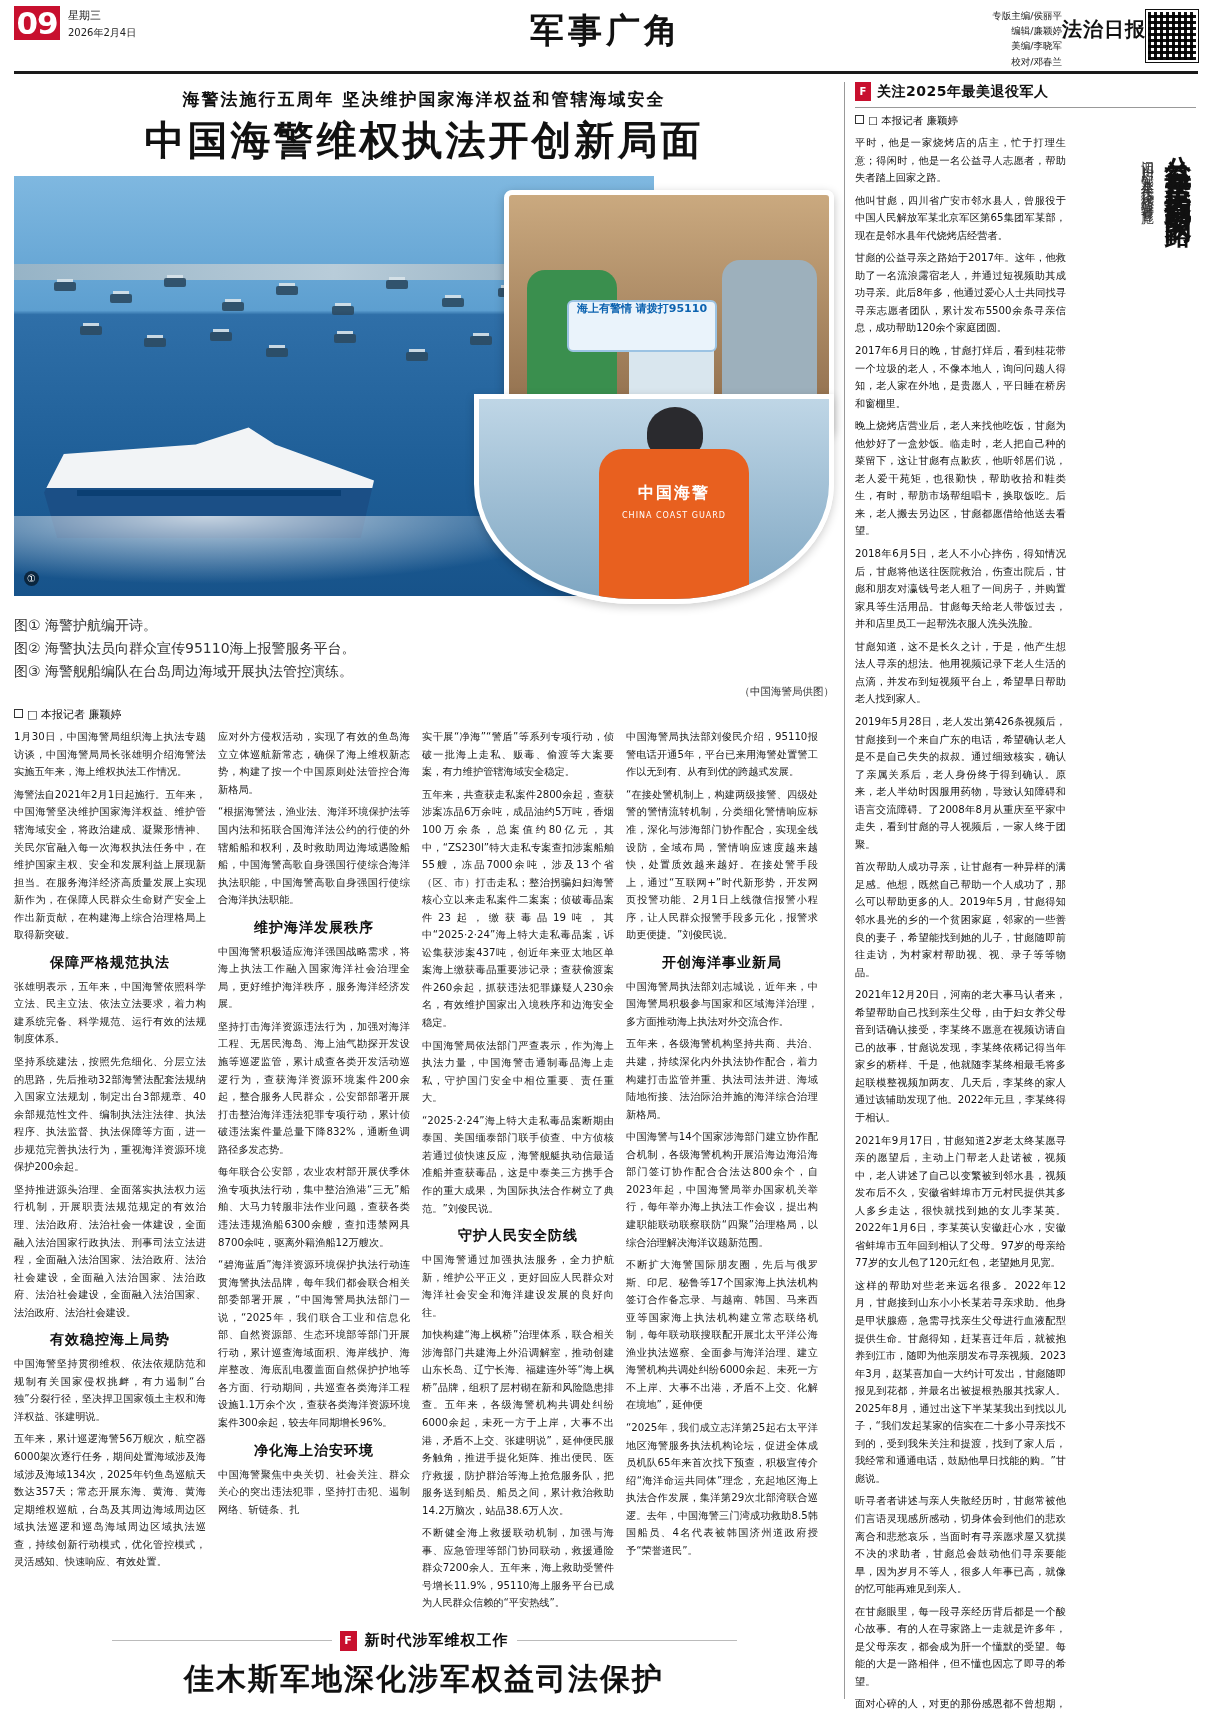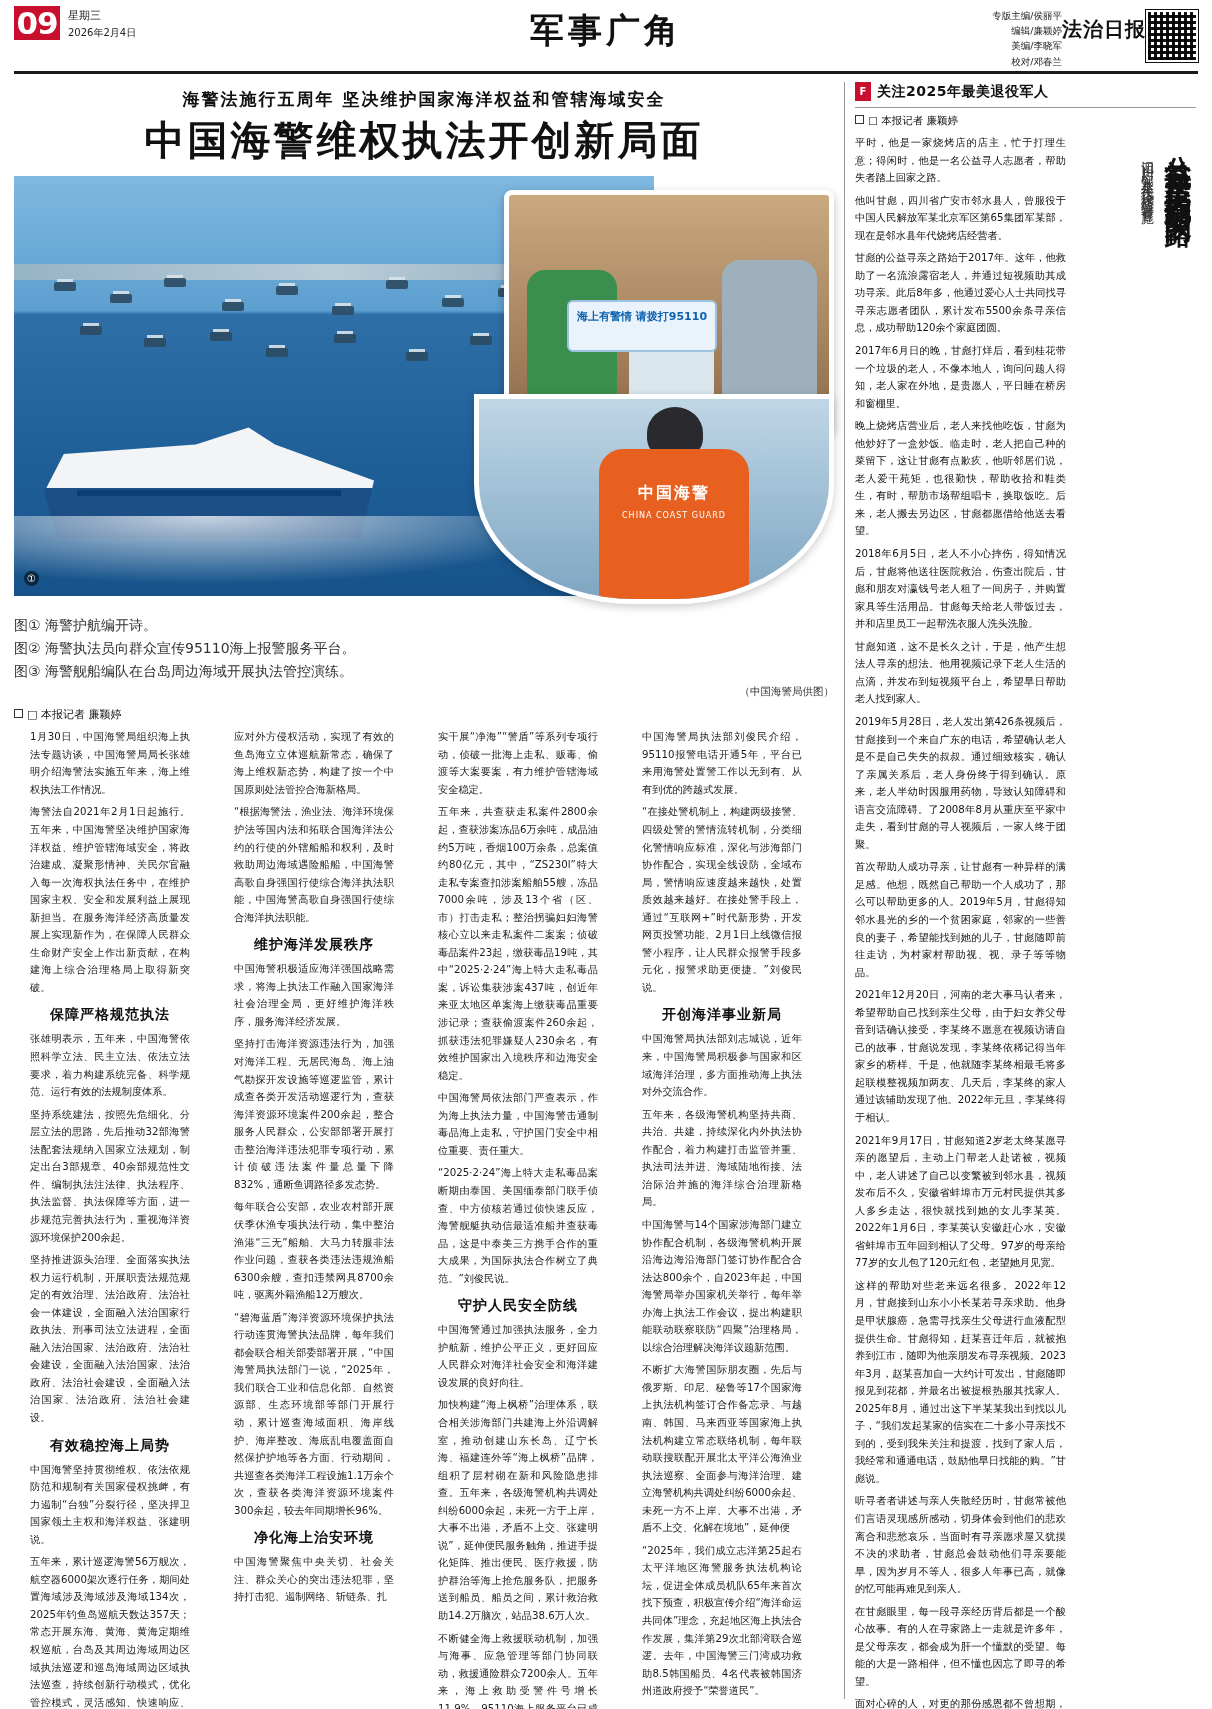--- a/index.html
+++ b/index.html
@@ -95,21 +95,21 @@
   .photo-inset {
     position:absolute; right:0; top:14px; width:330px; height:245px;
     border:5px solid #fff; border-radius:8px;
     background:linear-gradient(#caa97f,#8d6b4a);
     box-shadow:0 3px 10px rgba(0,0,0,.25);
     overflow:hidden;
   }
   .photo-inset .banner {
     position:absolute; left:58px; bottom:78px; width:150px; height:52px;
     background:#eaf3fb; border:2px solid #9cc3e3; border-radius:6px;
-    color:#0d63b0; font-size:11px; font-weight:bold; text-align:center; line-height:1.35; padding-top:8px;
+    color:#0d63b0; font-size:11px; font-weight:bold; text-align:center; line-height:1.35; 
   }
   .photo-inset .p1 { position:absolute; left:18px; bottom:10px; width:90px; height:150px; background:#3a8f4e; border-radius:18px 18px 4px 4px; }
   .photo-inset .p2 { position:absolute; left:120px; bottom:10px; width:85px; height:120px; background:#d9e6ee; border-radius:16px 16px 4px 4px; }
   .photo-inset .p3 { position:absolute; right:12px; bottom:10px; width:95px; height:160px; background:#9db0bc; border-radius:18px 18px 4px 4px; }
 
   .photo-round {
     position:absolute; right:0; bottom:-8px; width:360px; height:210px;
     border-radius:0 0 160px 160px / 0 0 120px 120px;
     background:linear-gradient(#bfd6e6,#7ea6c2);
     border:5px solid #fff; overflow:hidden;
@@ -123,21 +123,21 @@
   .fignum { position:absolute; background:rgba(0,0,0,.55); color:#fff; font-size:10px; width:15px; height:15px; border-radius:50%; text-align:center; line-height:15px; }
 
   .caption-block { font-size:14px; line-height:1.65; color:#333; margin-top:18px; }
   .caption-credit { text-align:right; font-size:10.5px; color:#333; margin-top:2px; }
 
   
   .byline { font-size:11px; margin:8px 0 6px; }
   .byline .box { display:inline-block; width:9px; height:9px; border:1px solid #333; margin-right:4px; }
   .cols4 { display:flex; gap:12px; margin-top:4px; }
   .col { width:192px; }
-  .col p { font-size:10.2px; line-height:1.72; margin:0 16px 5px; text-align:justify; color:#1a1a1a; }
+  .col p { font-size:10.2px; line-height:1.72; margin:0 0 5px; text-align:justify; color:#1a1a1a; }
   .sub-h { font-size:14px; font-weight:bold; text-align:center; margin:10px 0 6px; letter-spacing:1px; }
 
   
   .sec-banner { display:flex; align-items:center; justify-content:center; gap:8px; margin:14px 0 8px; }
   .sec-banner .flag { width:17px; height:20px; background:#c8102e; color:#fff; font-size:11px; text-align:center; line-height:20px; font-weight:bold; }
   .sec-banner .txt { font-size:15px; font-weight:bold; letter-spacing:1px; }
   .sec-banner .rule { flex:1; height:1px; background:#bbb; max-width:220px; }
 
   .feature-title { text-align:center; font-size:30px; font-weight:bold; letter-spacing:2px; font-family:"DejaVu Serif","Liberation Serif",serif; margin:6px 0 10px; }
 

